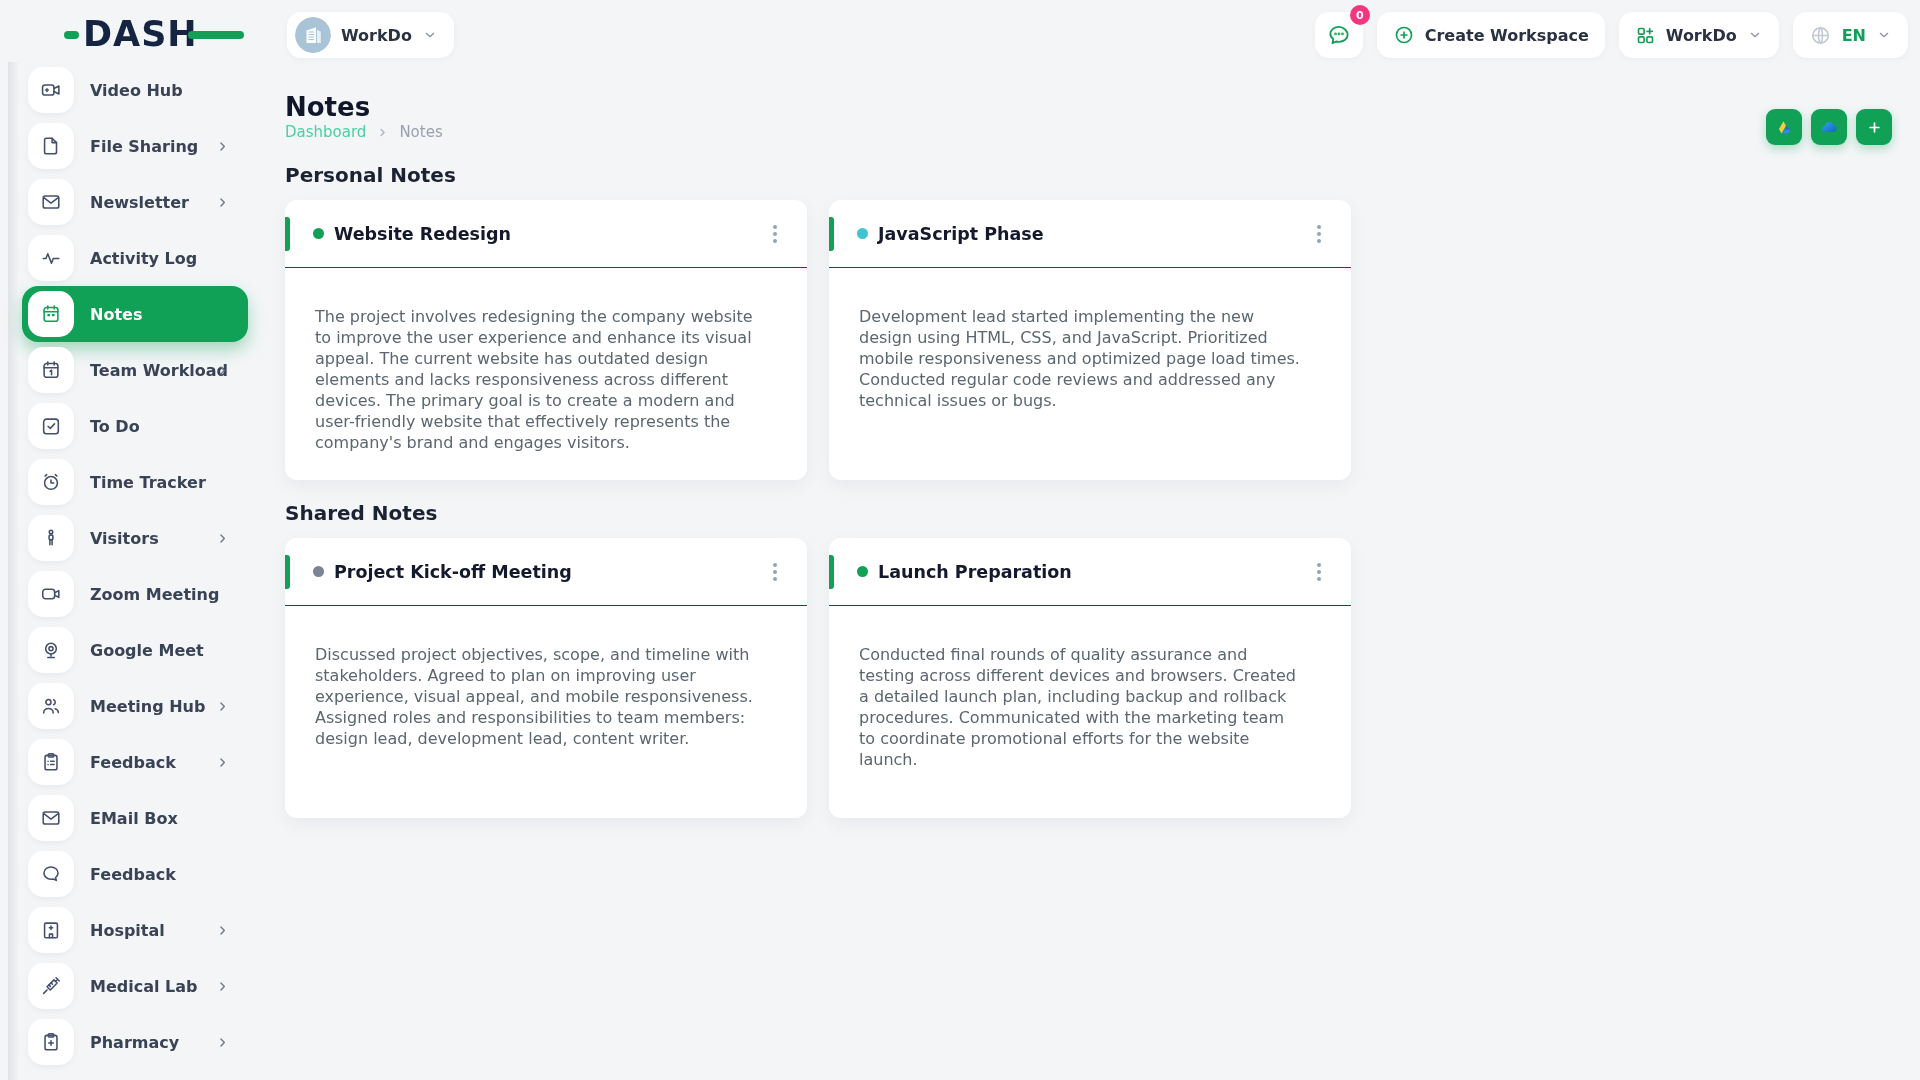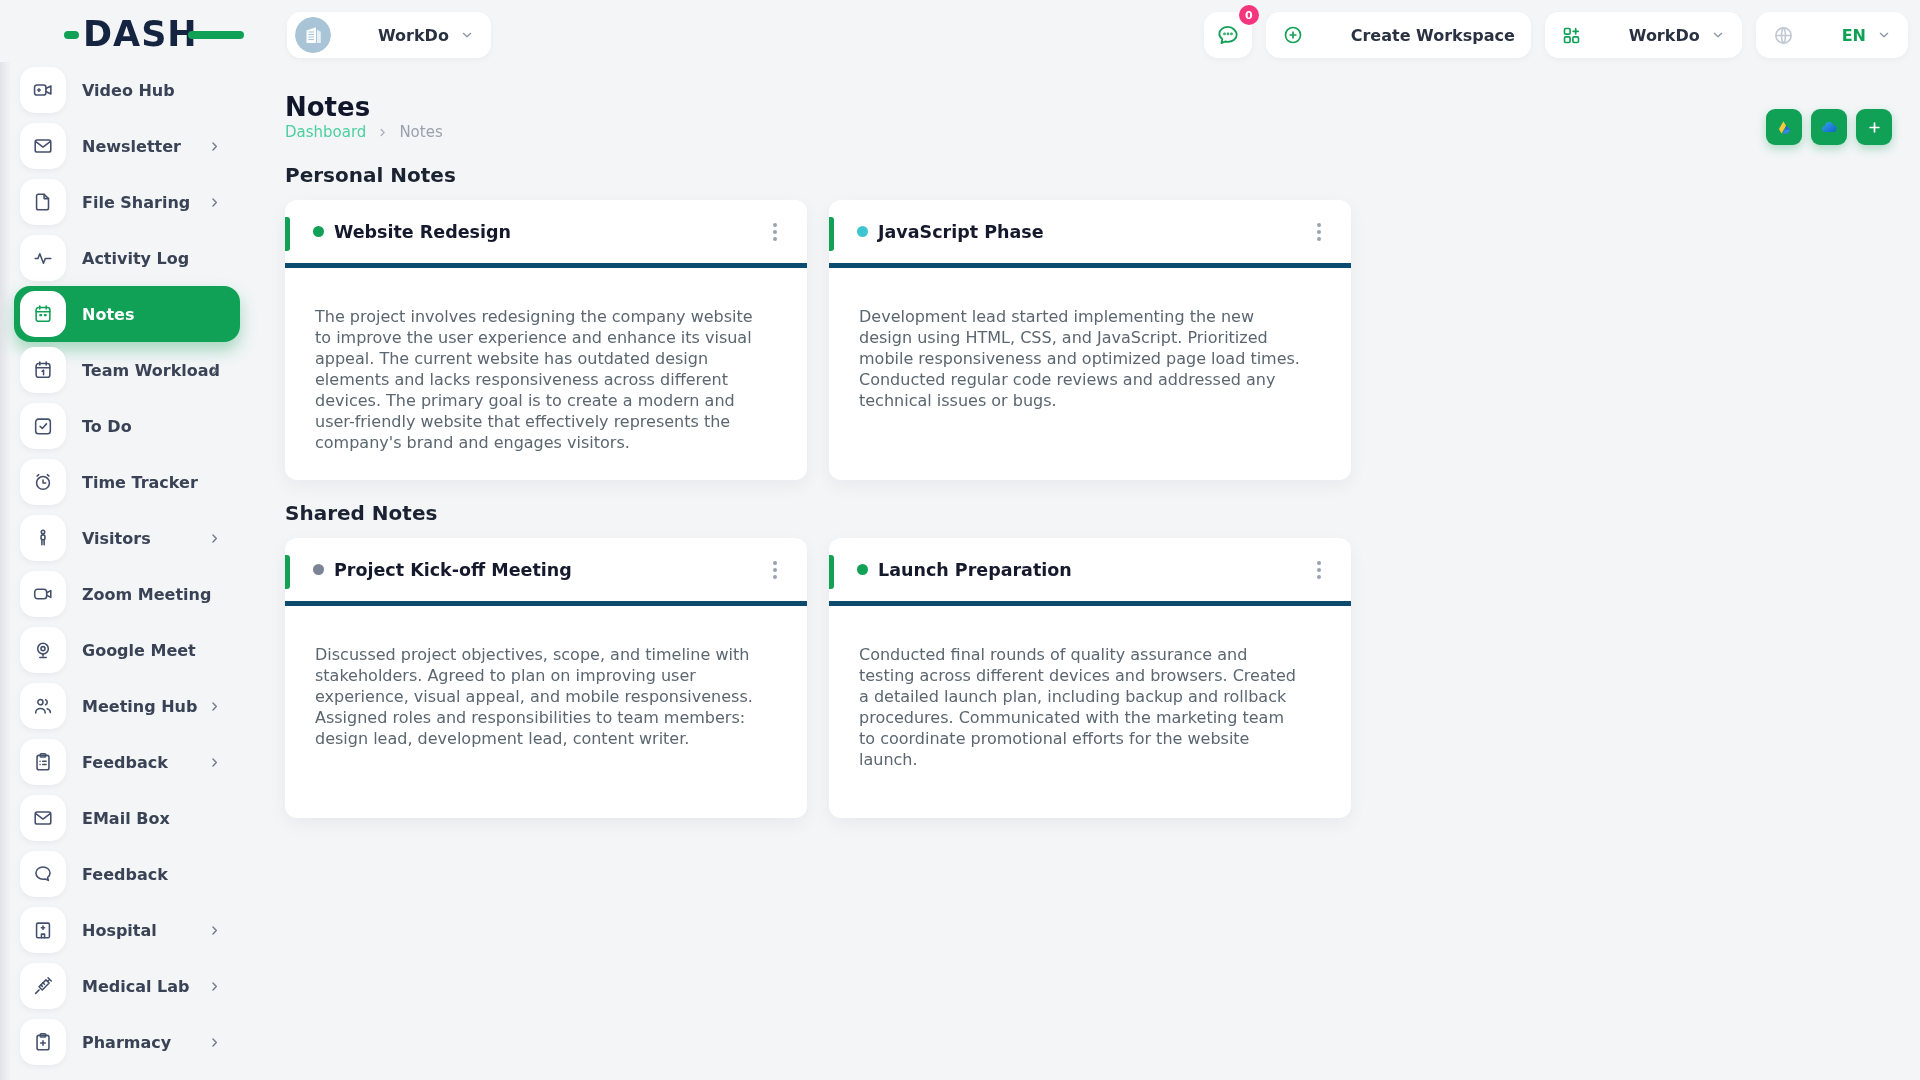--- a/index.html
+++ b/index.html
@@ -11,33 +11,33 @@
   .topbar { position:fixed; top:0; left:0; width:1920px; height:70px; display:flex; align-items:center; z-index:5;text-align:right; }
   .logo { position:absolute; left:64px; top:17px; display:flex; align-items:center; cursor:default; }
   .logo-text { font-size:35px; font-weight:800; letter-spacing:1px; color:#152441; line-height:1; }
   .logo-dot { width:15px; height:8px; border-radius:4px; background:#11a156; margin-right:4px; }
   .logo-dash { width:56px; height:8px; border-radius:4px; background:#11a156; margin-left:-10px; }
 
   .pill { background:#fff; border-radius:14px; display:flex; align-items:center; gap:10px;
     height:46px; padding:0 16px; box-shadow:0 2px 6px rgba(16,24,40,.04); cursor:pointer; }
   .workspace-pill { position:absolute; left:287px; top:12px; padding-left:8px; }
   .workspace-avatar { width:36px; height:36px; border-radius:50%; flex:0 0 auto; }
-  .pill-label { font-size:16px; font-weight:600; color:#2a3242;margin-left:37px; }
+  .pill-label { font-size:16px; font-weight:600; color:#2a3242; }
   .chev { color:#8b94a5; display:flex; }
 
   .topbar-right { position:absolute; right:12px; top:12px; display:flex; align-items:center; gap:14px; }
   .icon-tile { position:relative; width:48px; height:46px; background:#fff; border-radius:14px;
     display:flex; align-items:center; justify-content:center; box-shadow:0 2px 6px rgba(16,24,40,.04); cursor:pointer; }
   .badge { position:absolute; top:-7px; right:-7px; min-width:20px; height:20px; border-radius:10px;
     background:#f5367f; color:#fff; font-size:11px; font-weight:700; display:flex; align-items:center;
     justify-content:center; padding:0 5px; }
   .green { color:#11a156; }
 
   
-  .sidebar { position:fixed; left:0; top:62px; width:250px; height:1018px; }
+  .sidebar { position:fixed; left:8px; top:62px; width:250px; height:1018px; }
   .sidebar::before { content:""; position:absolute; left:0; top:0; width:11px; height:100%;
     background:linear-gradient(to right, rgba(21,30,50,.08), rgba(21,30,50,0)); }
   .side-item { position:relative; display:flex; align-items:center; height:56px; padding-left:20px; cursor:pointer; }
   .side-tile { width:46px; height:46px; background:#fff; border-radius:15px; display:flex; align-items:center;
     justify-content:center; color:#44506b; box-shadow:0 2px 6px rgba(16,24,40,.05); flex:0 0 auto; }
   .side-label { margin-left:16px; font-size:16px; font-weight:600; color:#3a4356; }
   .side-chevron { position:absolute; right:28px; color:#6c7686; display:flex; }
   .side-item.active { background:#11a156; border-radius:16px; margin:0 10px 0 14px; padding-left:6px;
     box-shadow:0 8px 16px rgba(17,161,86,.35); }
   .side-item.active .side-tile { color:#11a156; box-shadow:none; }
@@ -53,21 +53,21 @@
 
   .page-toolbar { position:absolute; top:39px; right:0; display:flex; gap:9px; }
   .tool-btn { width:36px; height:36px; border-radius:9px; background:#11a156; border:none; display:flex;
     align-items:center; justify-content:center; cursor:pointer; box-shadow:0 4px 10px rgba(17,161,86,.3); }
 
   .section-heading { margin-top:20px; font-size:20px; line-height:26px; font-weight:700; color:#1b2332; }
   .cards-grid { margin-top:12px; display:grid; grid-template-columns:522px 522px; gap:22px; }
 
   .note-card { background:#fff; border-radius:12px; height:280px; box-shadow:0 6px 18px rgba(16,24,40,.05); overflow:hidden; }
   .note-header { position:relative; height:68px; display:flex; align-items:center; padding:0 22px 0 28px;
-    border-bottom:5px solid #0c4a6e; }
+    border-bottom:1px solid #0c4a6e; }
   .note-header::before { content:""; position:absolute; left:0; top:17px; width:5px; height:34px;
     background:#11a156; border-radius:0 3px 3px 0; }
   .note-dot { width:11px; height:11px; border-radius:50%; margin-right:10px; flex:0 0 auto; }
   .note-title { font-size:17.5px; font-weight:700; color:#15192c; }
   .kebab-btn { margin-left:auto; background:none; border:none; display:flex; flex-direction:column; gap:3px;
     padding:8px; cursor:pointer; }
   .kebab-btn i { width:4px; height:4px; border-radius:50%; background:#98a2b3; }
   .note-body { padding:38px 46px 0 30px; font-size:16px; line-height:21px; color:#5b6670; }
 </style>
 </head>
@@ -153,39 +153,39 @@
             <path d="M15.2 10.4l5.4-2.8v8.8l-5.4-2.8"></path>
             <path d="M7.6 10.6v3M6.1 12.1h3"></path>
           </svg>
         </span>
     <span class="side-label">Video Hub</span>
 
   </div>
       <div class="side-item">
     <span class="side-tile">
           <svg width="22" height="22" viewBox="0 0 24 24" fill="none" stroke="currentColor" stroke-width="1.7" stroke-linecap="round" stroke-linejoin="round">
+            <path d="M7 3.5h6.2L18 8.3v10.2a2 2 0 0 1-2 2H7a2 2 0 0 1-2-2v-13a2 2 0 0 1 2-2z"></path>
+            <path d="M13.2 3.7v4.6H18"></path>
+          </svg>
+        </span>
+    <span class="side-label">File Sharing</span>
+    <span class="side-chevron">
+      <svg width="15" height="15" viewBox="0 0 24 24" fill="none" stroke="currentColor" stroke-width="2.1" stroke-linecap="round" stroke-linejoin="round">
+            <path d="M9.5 6.5l5.5 5.5-5.5 5.5"></path>
+          </svg>
+    </span>
+  </div>
+      <div class="side-item">
+    <span class="side-tile">
+          <svg width="22" height="22" viewBox="0 0 24 24" fill="none" stroke="currentColor" stroke-width="1.7" stroke-linecap="round" stroke-linejoin="round">
             <rect x="3.5" y="5.5" width="17" height="13" rx="2"></rect>
             <path d="M4.5 7.5l7.5 5.6 7.5-5.6"></path>
           </svg>
         </span>
     <span class="side-label">Newsletter</span>
-    <span class="side-chevron">
-      <svg width="15" height="15" viewBox="0 0 24 24" fill="none" stroke="currentColor" stroke-width="2.1" stroke-linecap="round" stroke-linejoin="round">
-            <path d="M9.5 6.5l5.5 5.5-5.5 5.5"></path>
-          </svg>
-    </span>
-  </div>
-      <div class="side-item">
-    <span class="side-tile">
-          <svg width="22" height="22" viewBox="0 0 24 24" fill="none" stroke="currentColor" stroke-width="1.7" stroke-linecap="round" stroke-linejoin="round">
-            <path d="M7 3.5h6.2L18 8.3v10.2a2 2 0 0 1-2 2H7a2 2 0 0 1-2-2v-13a2 2 0 0 1 2-2z"></path>
-            <path d="M13.2 3.7v4.6H18"></path>
-          </svg>
-        </span>
-    <span class="side-label">File Sharing</span>
     <span class="side-chevron">
       <svg width="15" height="15" viewBox="0 0 24 24" fill="none" stroke="currentColor" stroke-width="2.1" stroke-linecap="round" stroke-linejoin="round">
             <path d="M9.5 6.5l5.5 5.5-5.5 5.5"></path>
           </svg>
     </span>
   </div>
       <div class="side-item">
     <span class="side-tile">
           <svg width="22" height="22" viewBox="0 0 24 24" fill="none" stroke="currentColor" stroke-width="1.7" stroke-linecap="round" stroke-linejoin="round">
             <path d="M3.5 12.5h3l2-5.2 4 10.4 2-5.2h6"></path>

